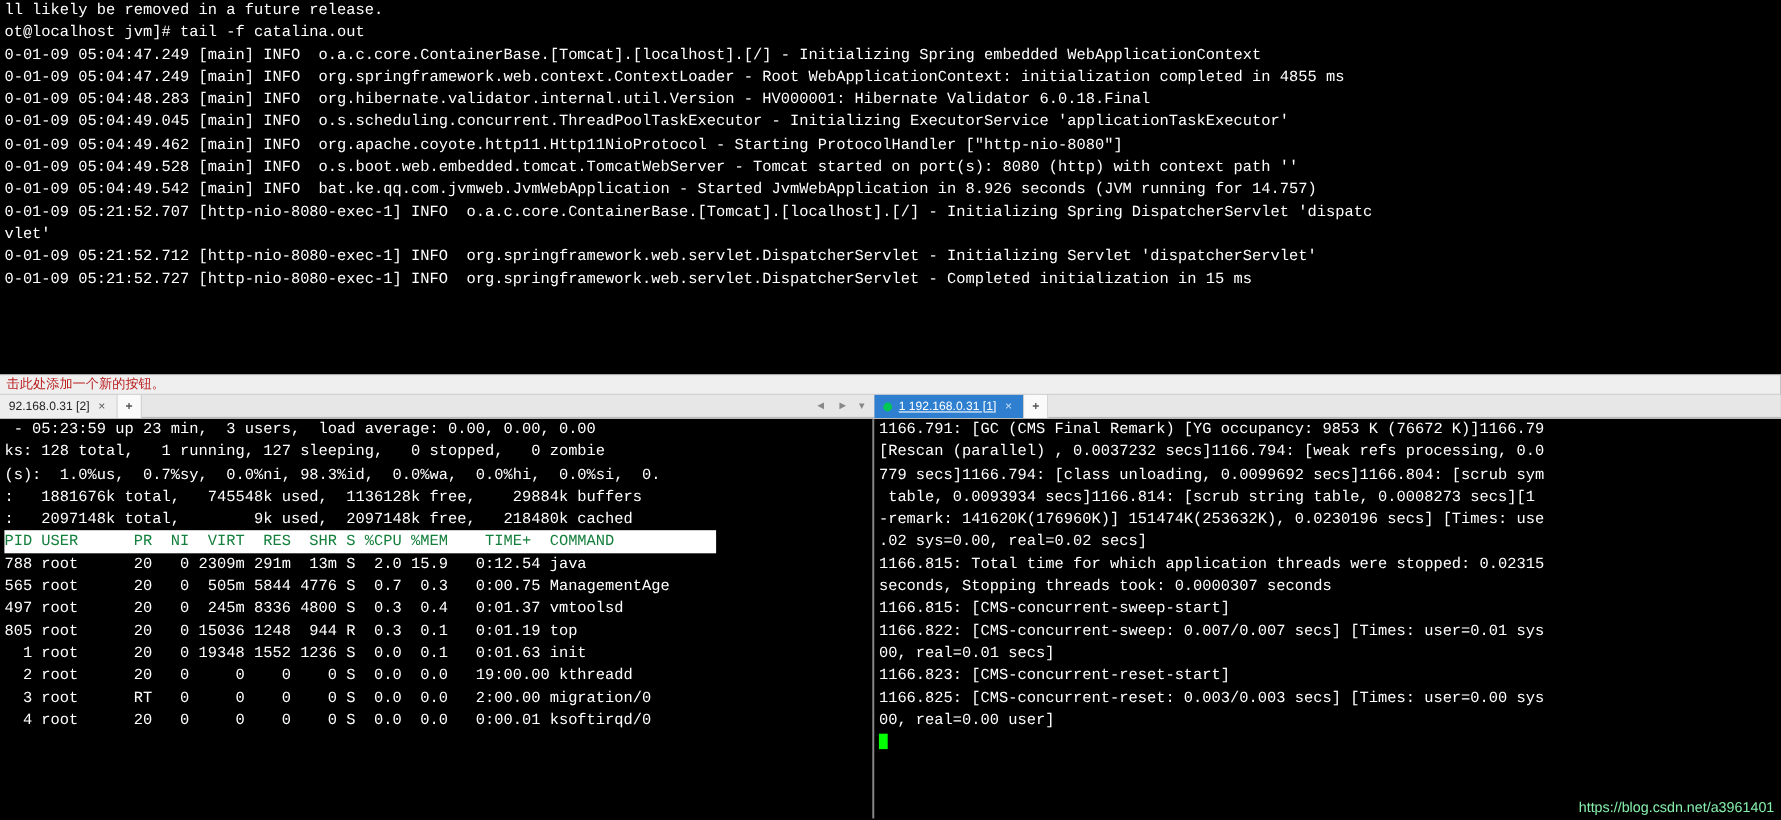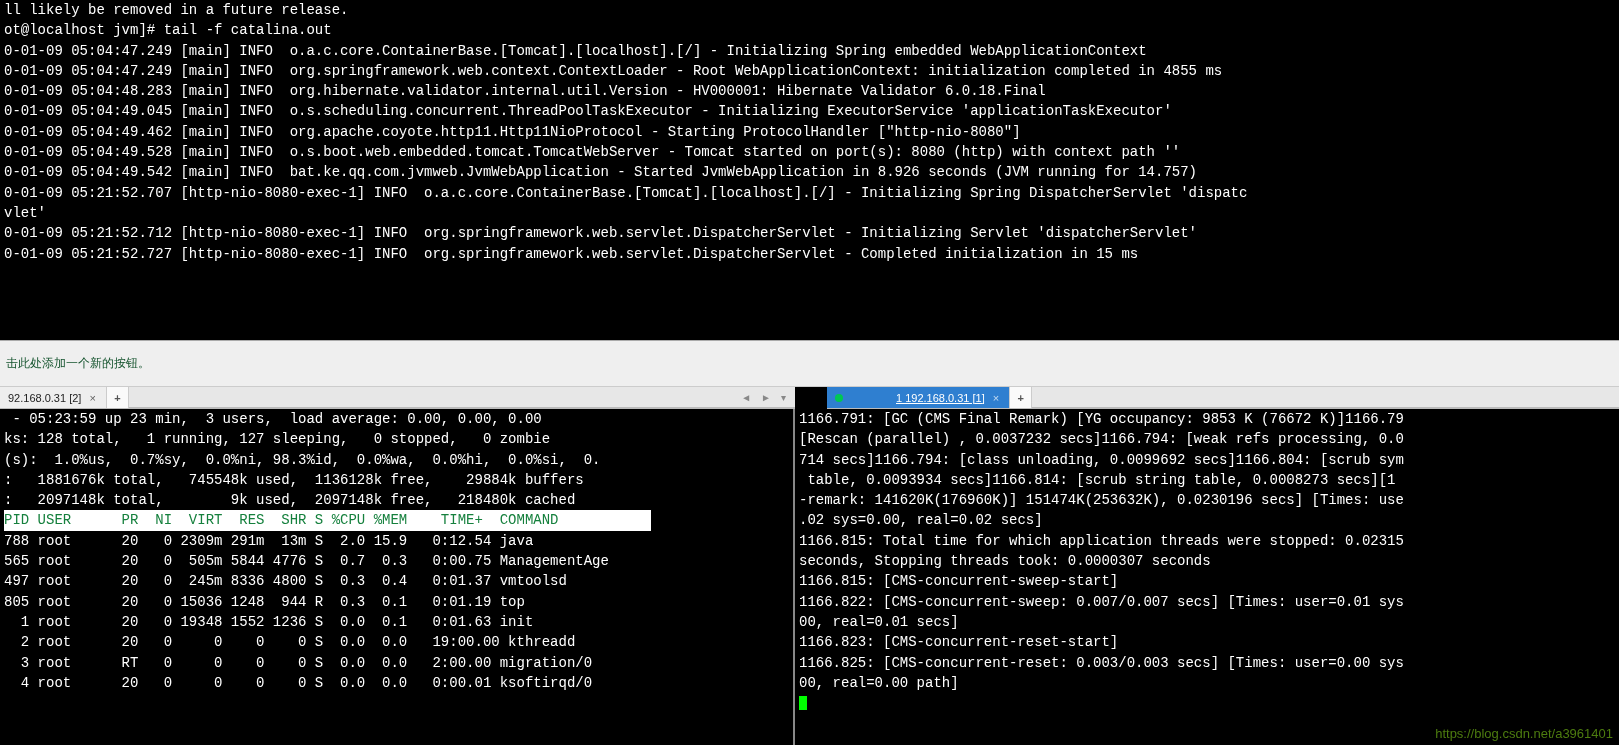--- a/index.html
+++ b/index.html
@@ -1,37 +1,37 @@
 <!DOCTYPE html>
 <html><head>
 <meta charset="utf-8">
 <style>
 * { margin: 0; padding: 0; box-sizing: border-box; }
 body { font-family: "Consolas", "Courier New", monospace; font-size: 14px; background: #000; color: #fff; overflow: hidden; width: 1619px; height: 745px; }
 .pane { white-space: pre; line-height: 1.45; }
 .top-pane { background: #000; color: #fff; padding: 0 4px; height: 340px; overflow: hidden; }
-.toolbar { background: #efefef; color: #14532d; font-family: sans-serif; font-size: 12px; padding: 14px 6px; border-top: 1px solid #aaa; border-bottom: 1px solid #ccc; }
+.toolbar { background: #efefef; color: #b91c1c; font-family: sans-serif; font-size: 12px; padding: 0 6px; border-top: 1px solid #aaa; border-bottom: 1px solid #ccc; }
 .tabs-row { display: flex; background: #e7e7e7; border-bottom: 1px solid #bbb; align-items: stretch; height: 22px; }
 .tab { display: flex; align-items: center; gap: 6px; padding: 2px 8px; font-family: sans-serif; font-size: 11px; border-right: 1px solid #ccc; background: #efefef; cursor: pointer; color: #222;}
 .tab.active { background: #2f7fd0; color: #fff; }
 .tab.inactive { background: #eeeeee; }
 .tab .dot { width: 8px; height: 8px; border-radius: 50%; display: inline-block; }
 .dot.green { background: #00c853; }
 .tab .close { font-size: 11px; opacity: .7; padding: 0 2px; }
 .tab.add { background: #fafafa; width: 22px; justify-content: center; font-weight: bold; color: #555;}
 .bottom-row { display: flex; height: 363px; }
 .left-pane, .right-pane { background: #000; color: #fff; flex: 1; overflow: hidden; padding: 0 4px; }
 .left-pane { border-right: 2px solid #888; width: 795px; flex: 0 0 795px; }
 .right-pane { flex: 1; }
 .header-line { background: #fff; color: #15803d; display: inline-block; }
-.tab-split { display:flex; width:100%;gap:32px; }
+.tab-split { display:flex; width:100%; }
 .tab-spacer { flex:1; background:#e7e7e7; border-bottom:1px solid #bbb; display:flex; align-items:center; justify-content:flex-end; padding-right:6px; gap:4px;}
 .arrow { font-family:sans-serif; font-size:10px; color:#888; padding:0 3px; cursor:pointer;}
 .cursor { background:#00ff00; display:inline-block; width:8px; height:14px; vertical-align:middle;}
-.watermark { position:absolute; right:6px; bottom:4px; color:#4d7c0f; font-family:sans-serif; font-size:13px; }
+.watermark { position:absolute; right:6px; bottom:4px; color:#86efac; font-family:sans-serif; font-size:13px; }
 </style>
 </head>
 <body>
 
 <div class="top-pane pane"><span>ll likely be removed in a future release.</span>
 <span>ot@localhost jvm]# tail -f catalina.out</span>
 <span>0-01-09 05:04:47.249 [main] INFO  o.a.c.core.ContainerBase.[Tomcat].[localhost].[/] - Initializing Spring embedded WebApplicationContext</span>
 <span>0-01-09 05:04:47.249 [main] INFO  org.springframework.web.context.ContextLoader - Root WebApplicationContext: initialization completed in 4855 ms</span>
 <span>0-01-09 05:04:48.283 [main] INFO  org.hibernate.validator.internal.util.Version - HV000001: Hibernate Validator 6.0.18.Final</span>
 <span>0-01-09 05:04:49.045 [main] INFO  o.s.scheduling.concurrent.ThreadPoolTaskExecutor - Initializing ExecutorService 'applicationTaskExecutor'</span>
@@ -56,21 +56,21 @@
     <div class="tab add">+</div>
     <div class="tab-spacer">
       <span class="arrow">◄</span>
       <span class="arrow">►</span>
       <span class="arrow">▾</span>
     </div>
   </div>
   <div class="tabs-row" style="flex:1;">
     <div class="tab active">
       <span class="dot green"></span>
-      <span style="text-decoration:underline;margin-left:47px;">1 192.168.0.31 [1]</span>
+      <span style="text-decoration:underline;">1 192.168.0.31 [1]</span>
       <span class="close">×</span>
     </div>
     <div class="tab add">+</div>
     <div class="tab-spacer"></div>
   </div>
 </div>
 
 <div class="bottom-row">
   <div class="left-pane pane"><span> - 05:23:59 up 23 min,  3 users,  load average: 0.00, 0.00, 0.00</span>
 <span>ks: 128 total,   1 running, 127 sleeping,   0 stopped,   0 zombie</span>
@@ -81,28 +81,28 @@
 <span>788 root      20   0 2309m 291m  13m S  2.0 15.9   0:12.54 java</span>
 <span>565 root      20   0  505m 5844 4776 S  0.7  0.3   0:00.75 ManagementAge</span>
 <span>497 root      20   0  245m 8336 4800 S  0.3  0.4   0:01.37 vmtoolsd</span>
 <span>805 root      20   0 15036 1248  944 R  0.3  0.1   0:01.19 top</span>
 <span>  1 root      20   0 19348 1552 1236 S  0.0  0.1   0:01.63 init</span>
 <span>  2 root      20   0     0    0    0 S  0.0  0.0   19:00.00 kthreadd</span>
 <span>  3 root      RT   0     0    0    0 S  0.0  0.0   2:00.00 migration/0</span>
 <span>  4 root      20   0     0    0    0 S  0.0  0.0   0:00.01 ksoftirqd/0</span></div>
   <div class="right-pane pane"><span>1166.791: [GC (CMS Final Remark) [YG occupancy: 9853 K (76672 K)]1166.79</span>
 <span>[Rescan (parallel) , 0.0037232 secs]1166.794: [weak refs processing, 0.0</span>
-<span>714 secs]1166.794: [class unloading, 0.0099692 secs]1166.804: [scrub sym</span>
+<span>779 secs]1166.794: [class unloading, 0.0099692 secs]1166.804: [scrub sym</span>
 <span> table, 0.0093934 secs]1166.814: [scrub string table, 0.0008273 secs][1 </span>
 <span>-remark: 141620K(176960K)] 151474K(253632K), 0.0230196 secs] [Times: use</span>
 <span>.02 sys=0.00, real=0.02 secs]</span>
 <span>1166.815: Total time for which application threads were stopped: 0.02315</span>
 <span>seconds, Stopping threads took: 0.0000307 seconds</span>
 <span>1166.815: [CMS-concurrent-sweep-start]</span>
 <span>1166.822: [CMS-concurrent-sweep: 0.007/0.007 secs] [Times: user=0.01 sys</span>
 <span>00, real=0.01 secs]</span>
 <span>1166.823: [CMS-concurrent-reset-start]</span>
 <span>1166.825: [CMS-concurrent-reset: 0.003/0.003 secs] [Times: user=0.00 sys</span>
-<span>00, real=0.00 path]</span>
+<span>00, real=0.00 user]</span>
 <span class="cursor"></span></div>
 </div>
 
 <div class="watermark">https://blog.csdn.net/a3961401</div>
 
 </body></html>

